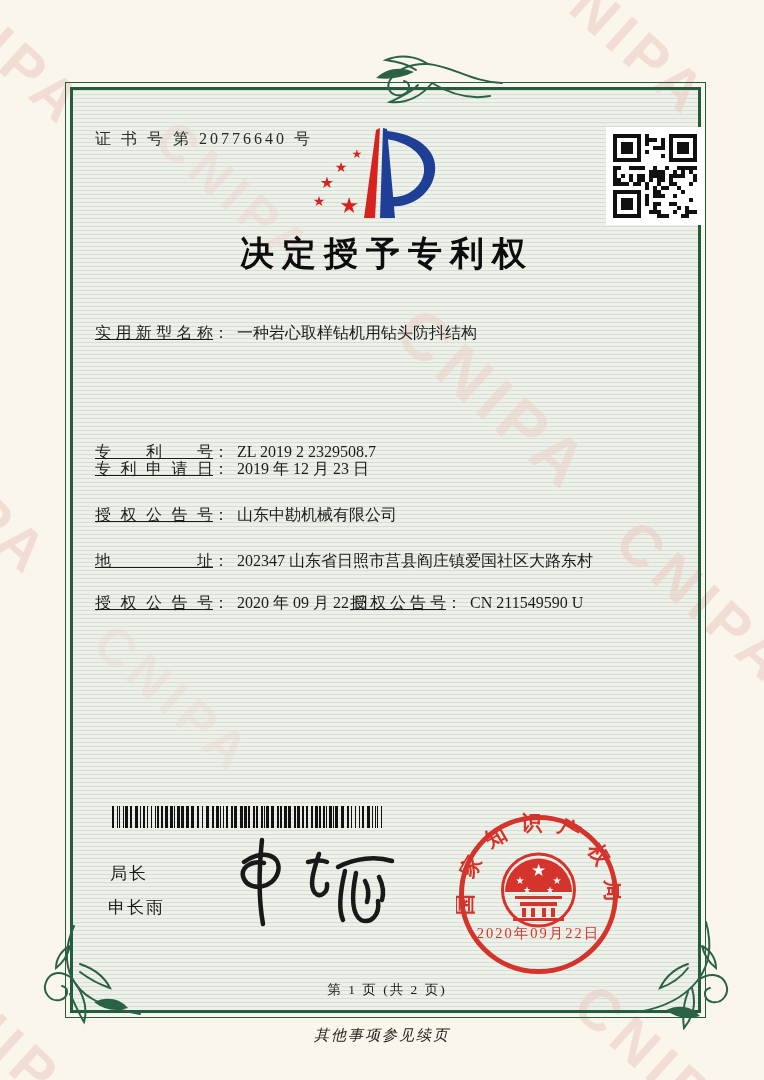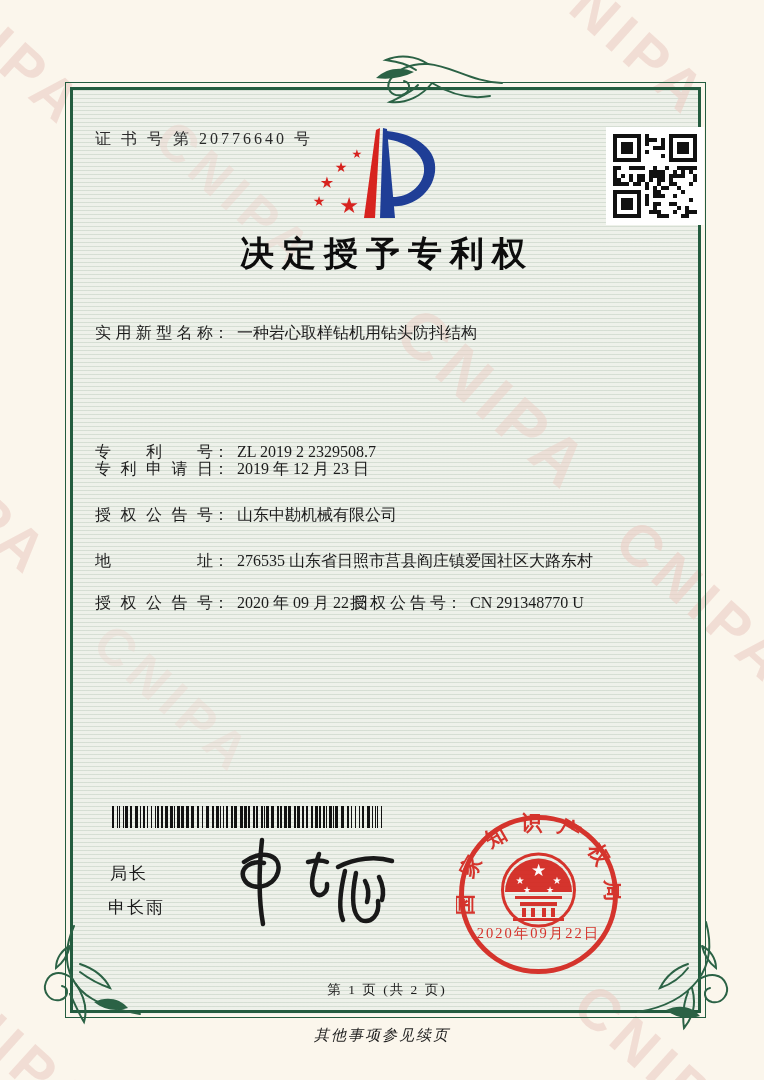--- a/index.html
+++ b/index.html
@@ -33,21 +33,21 @@
   .logo{position:absolute;left:303px;top:116px;}
   .qr-wrap{position:absolute;left:606px;top:127px;width:98px;height:98px;background:#fff;
            display:flex;align-items:center;justify-content:center;}
   .doc-title{
     position:absolute;left:73px;top:231px;width:628px;text-align:center;
     font-size:34px;font-weight:700;letter-spacing:8px;color:#0d0d0d;
   }
 
   
   .field-row{position:absolute;left:95px;font-size:16px;white-space:nowrap;}
-  .field-label{display:inline-block;width:118px;text-align:justify;text-align-last:justify;}
+  .field-label{display:inline-block;width:118px;text-align:justify;text-align-last:justify;text-decoration:underline;}
   .field-value{margin-left:8px;}
   .grp2{position:absolute;left:255px;top:0;white-space:nowrap;}
   .grp2 .field-label{width:96px;}
 
   
   .body-text{
     position:absolute;left:95px;top:630px;width:530px;
     font-style:italic;font-size:15.5px;line-height:1.82;color:#161616;
   }
   .body-text p{margin:0;text-indent:2em;}
@@ -258,26 +258,26 @@
   <div class="field-row" style="top:442px">
     <span class="field-label">专利号</span>：<span class="field-value">ZL 2019 2 2329508.7</span>
   </div>
   <div class="field-row" style="top:459px">
     <span class="field-label">专利申请日</span>：<span class="field-value">2019 年 12 月 23 日</span>
   </div>
   <div class="field-row" style="top:505px">
     <span class="field-label">授权公告号</span>：<span class="field-value">山东中勘机械有限公司</span>
   </div>
   <div class="field-row" style="top:551px">
-    <span class="field-label">地址</span>：<span class="field-value">276535  山东省日照市莒县阎庄镇爱国社区大路东村</span>
+    <span class="field-label">地址</span>：<span class="field-value">202347  山东省日照市莒县阎庄镇爱国社区大路东村</span>
   </div>
   <div class="field-row" style="top:593px">
     <span class="field-label">授权公告号</span>：<span class="field-value">2020 年 09 月 22 日</span>
     <span class="grp2">
-      <span class="field-label">授权公告号</span>：<span class="field-value">CN 291348770 U</span>
+      <span class="field-label">授权公告号</span>：<span class="field-value">CN 211549590 U</span>
     </span>
   </div>
 
 
   <div class="barcode" id="barcode">
       <i style="width: 2px;"></i>
       <b style="width: 3px;"></b>
       <i style="width: 1px;"></i>
       <b style="width: 1px;"></b>
       <i style="width: 1px;"></i>

